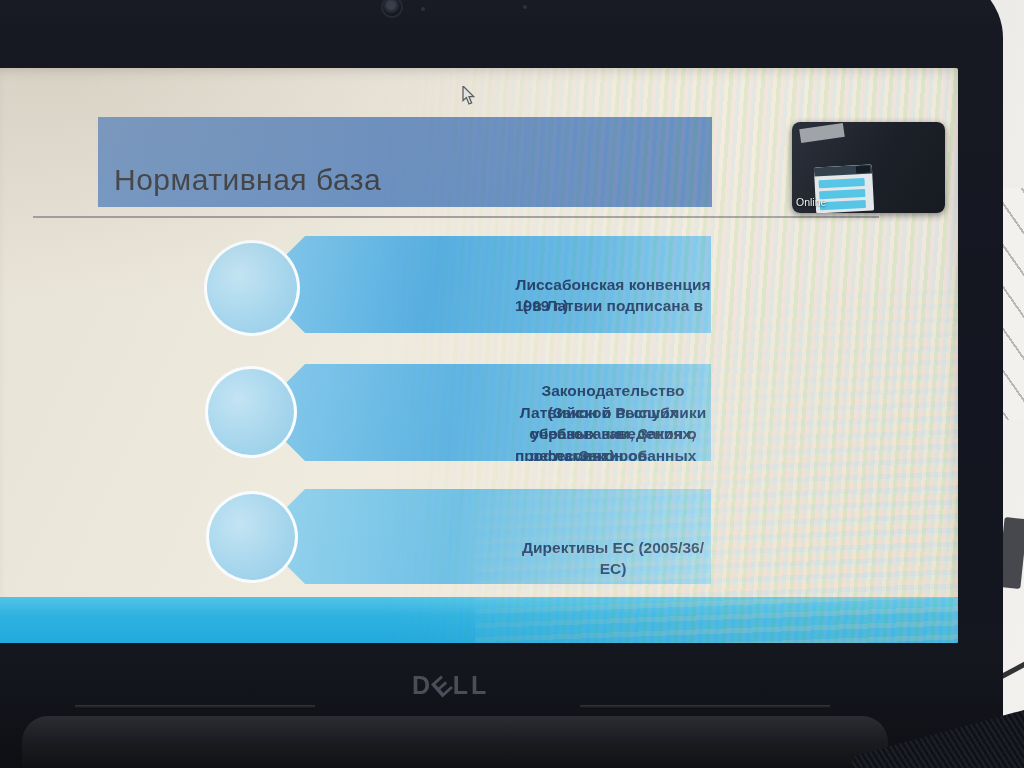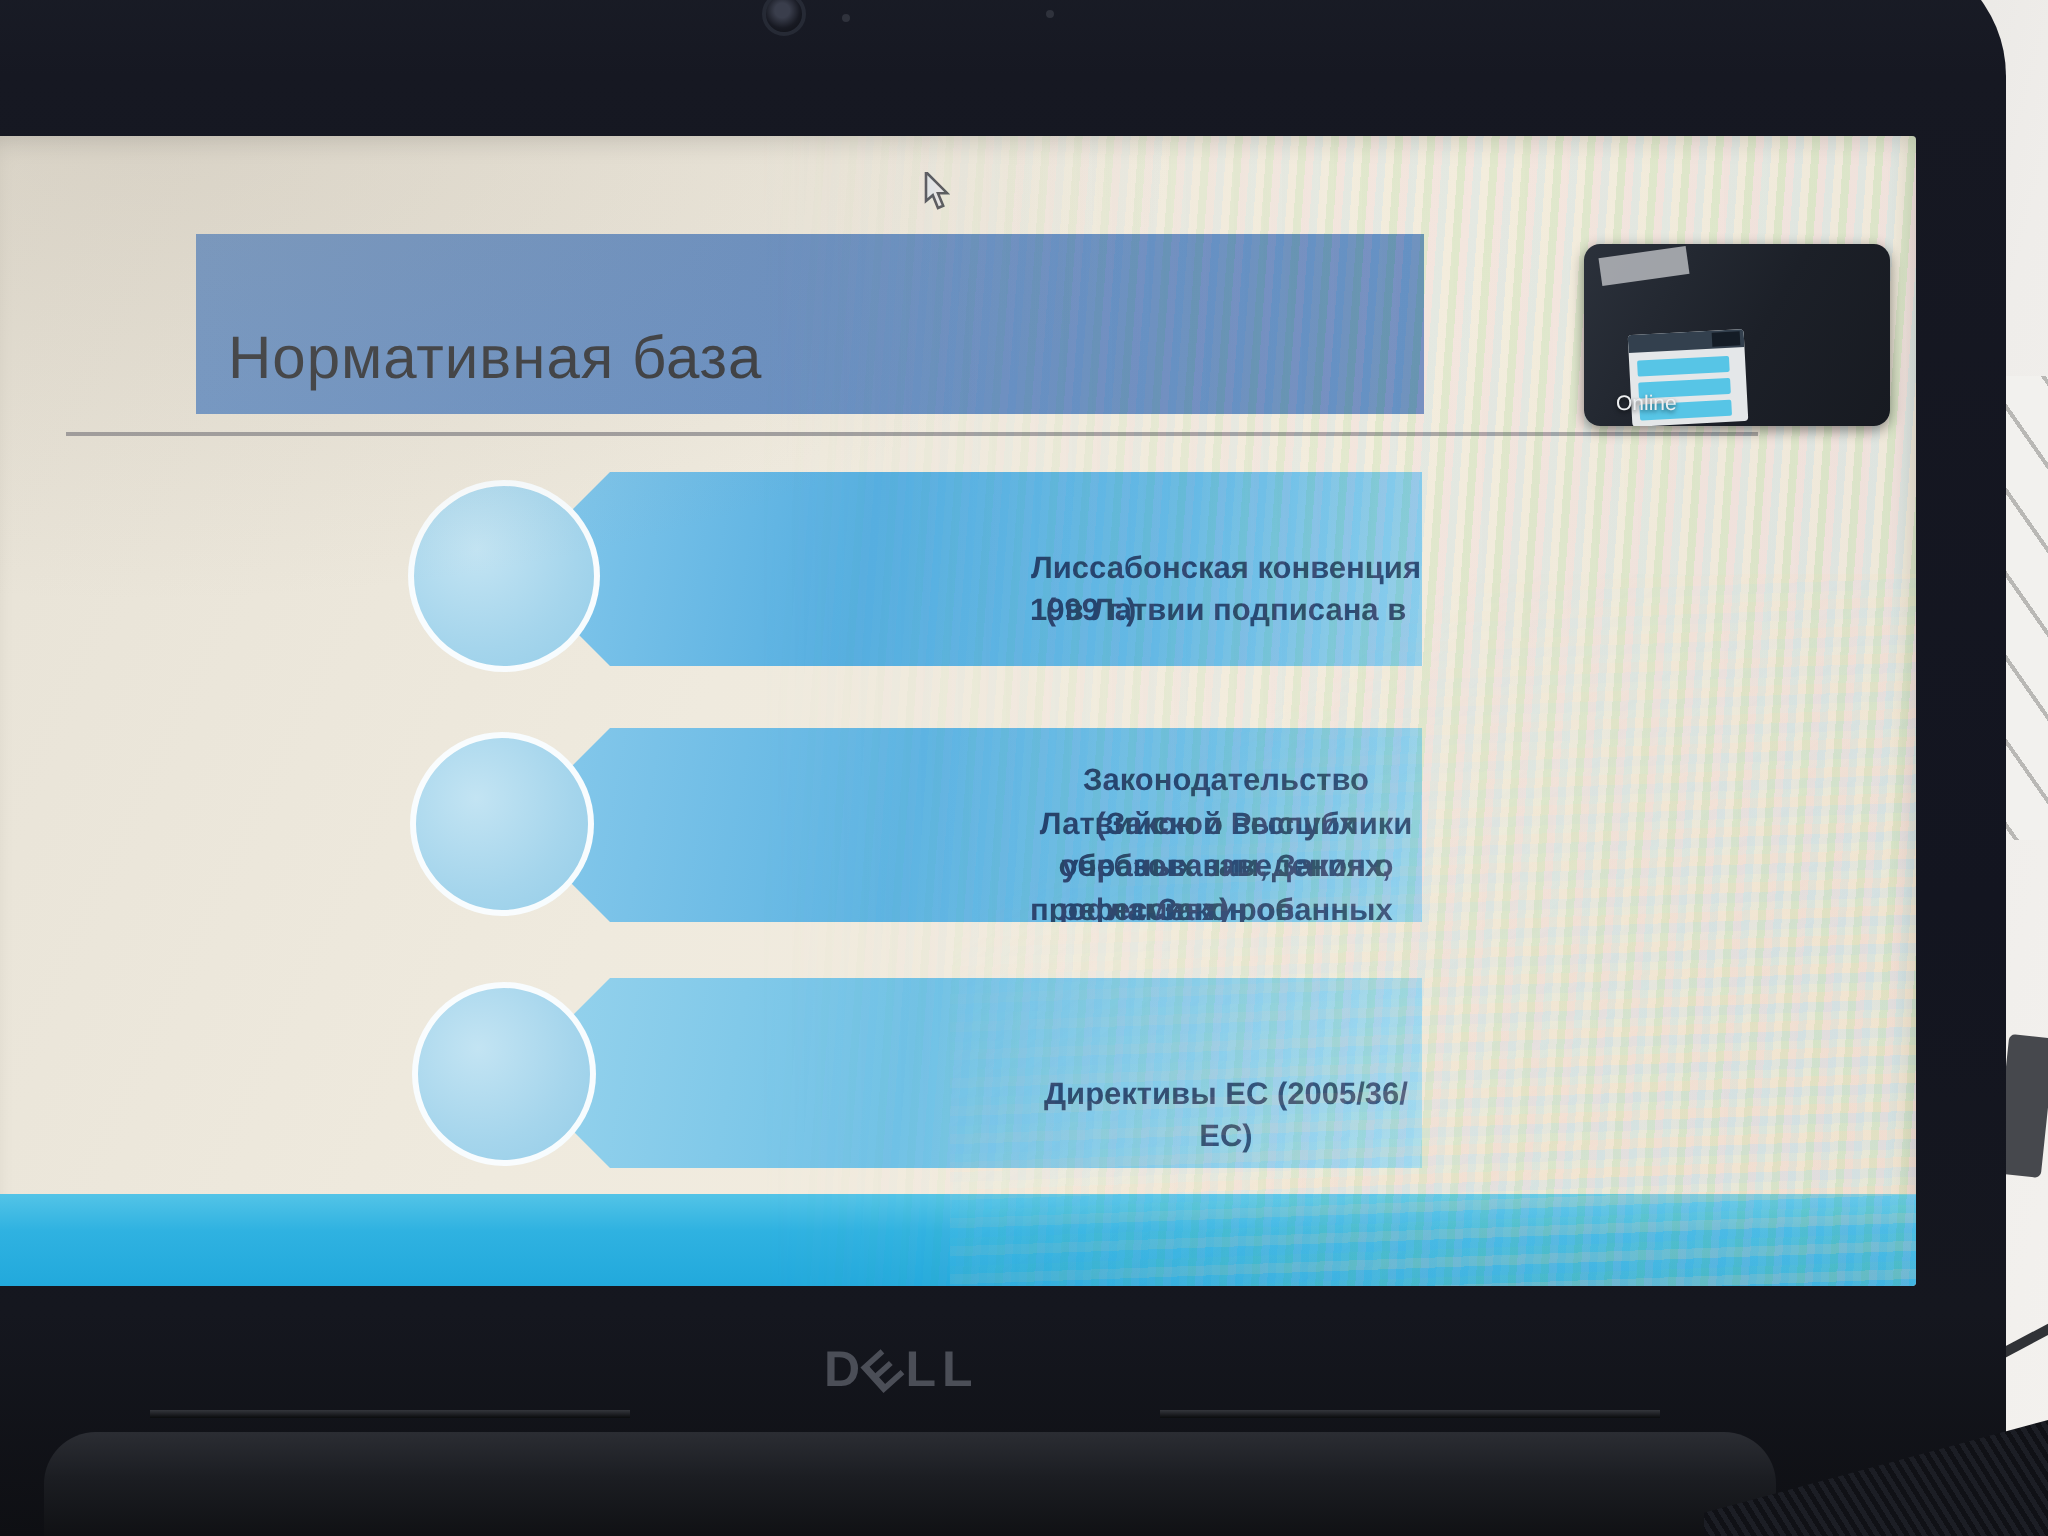--- a/index.html
+++ b/index.html
@@ -68,21 +68,21 @@
     background:linear-gradient(120deg,#2b313b 0%,#1c2028 55%,#171a21 100%);
     box-shadow:0 2px 7px rgba(0,0,0,.45);}
   .thumb > *{position:absolute;}
   .paper{left:8px;top:4px;width:44px;height:14px;background:#b6b9bd;transform:rotate(-8deg);opacity:.85;}
   .mini-monitor{left:23px;top:44px;width:58px;height:46px;background:#e4e7e9;border-radius:2px;
     transform:rotate(-3deg);overflow:hidden;}
   .mini-header{left:0;top:0;width:100%;height:9px;background:#33404e;}
   .mini-header-block{right:2px;top:1px;width:14px;height:7px;background:#141c26;}
   .mini-bar{left:4px;width:46px;height:8px;background:#57c5e6;border-radius:1px;}
   .mb1{top:13px;} .mb2{top:24px;} .mb3{top:35px;}
-  .online{left:16px;bottom:5px;font-size:10.5px;color:#edeff1;text-shadow:0 1px 2px rgba(0,0,0,.6);}
+  .online{left:4px;bottom:5px;font-size:10.5px;color:#edeff1;text-shadow:0 1px 2px rgba(0,0,0,.6);}
 
   
   .dell-logo{left:412px;top:670px;width:90px;height:30px;color:#4b4e57;
     font-size:25px;font-weight:bold;letter-spacing:3px;display:flex;align-items:center;}
   .dell-logo span{position:static;display:inline-block;}
   .dell-logo .tilt{transform:rotate(-42deg);}
   .slit{height:4px;background:linear-gradient(180deg,#34363c,#0a0b0d);top:705px;}
   .slit-left{left:75px;width:240px;} .slit-right{left:580px;width:250px;}
   .hinge-bar{left:22px;top:716px;width:866px;height:52px;border-radius:26px 26px 0 0;
     background:linear-gradient(180deg,#2b2d33 0%,#1b1d22 45%,#101114 100%);}

